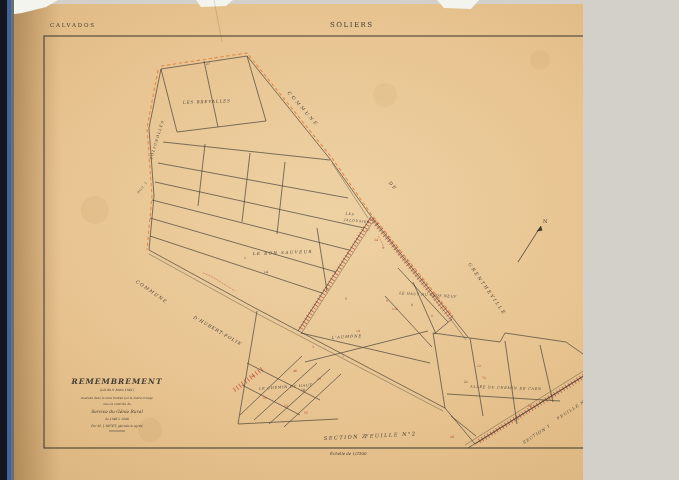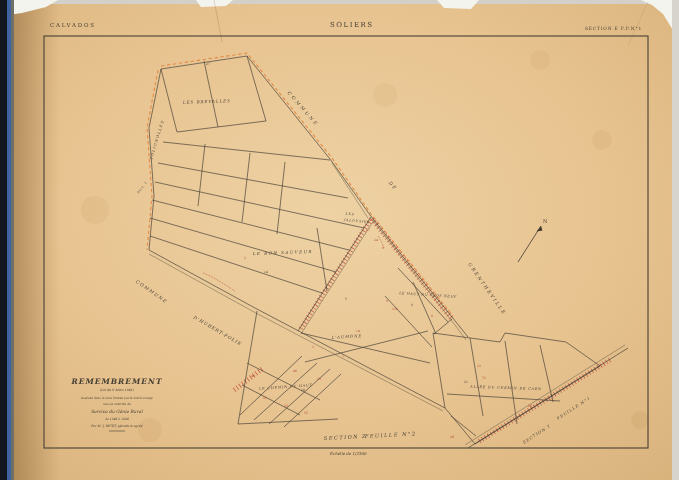--- a/index.html
+++ b/index.html
@@ -1,16 +1,16 @@
 <!DOCTYPE html>
 <html><head>
 <meta charset="utf-8">
 <style>
   html,body{margin:0;padding:0;background:#d2d0c9;}
-  .stage{position:relative;width:679px;height:480px;overflow:hidden;background:#bef264;
+  .stage{position:relative;width:583px;height:480px;overflow:hidden;background:#bef264;
          font-family:"DejaVu Serif",serif;}
   svg{position:absolute;left:0;top:0;}
   .hdr{font-family:"DejaVu Serif",serif;fill:#4a4236;}
   .ml{font-family:"DejaVu Serif",serif;font-style:italic;fill:#4a4238;}
   .tb{font-family:"DejaVu Serif",serif;font-style:italic;fill:#453e33;text-anchor:middle;}
   .pn{font-family:"DejaVu Serif",serif;font-size:3px;}
   .pn-r{fill:#b5402f;}
   .pn-k{fill:#474038;}
   .mapline{stroke:#4a443a;stroke-width:0.7;fill:none;}
   .thinline{stroke:#55503f;stroke-width:0.45;fill:none;}

